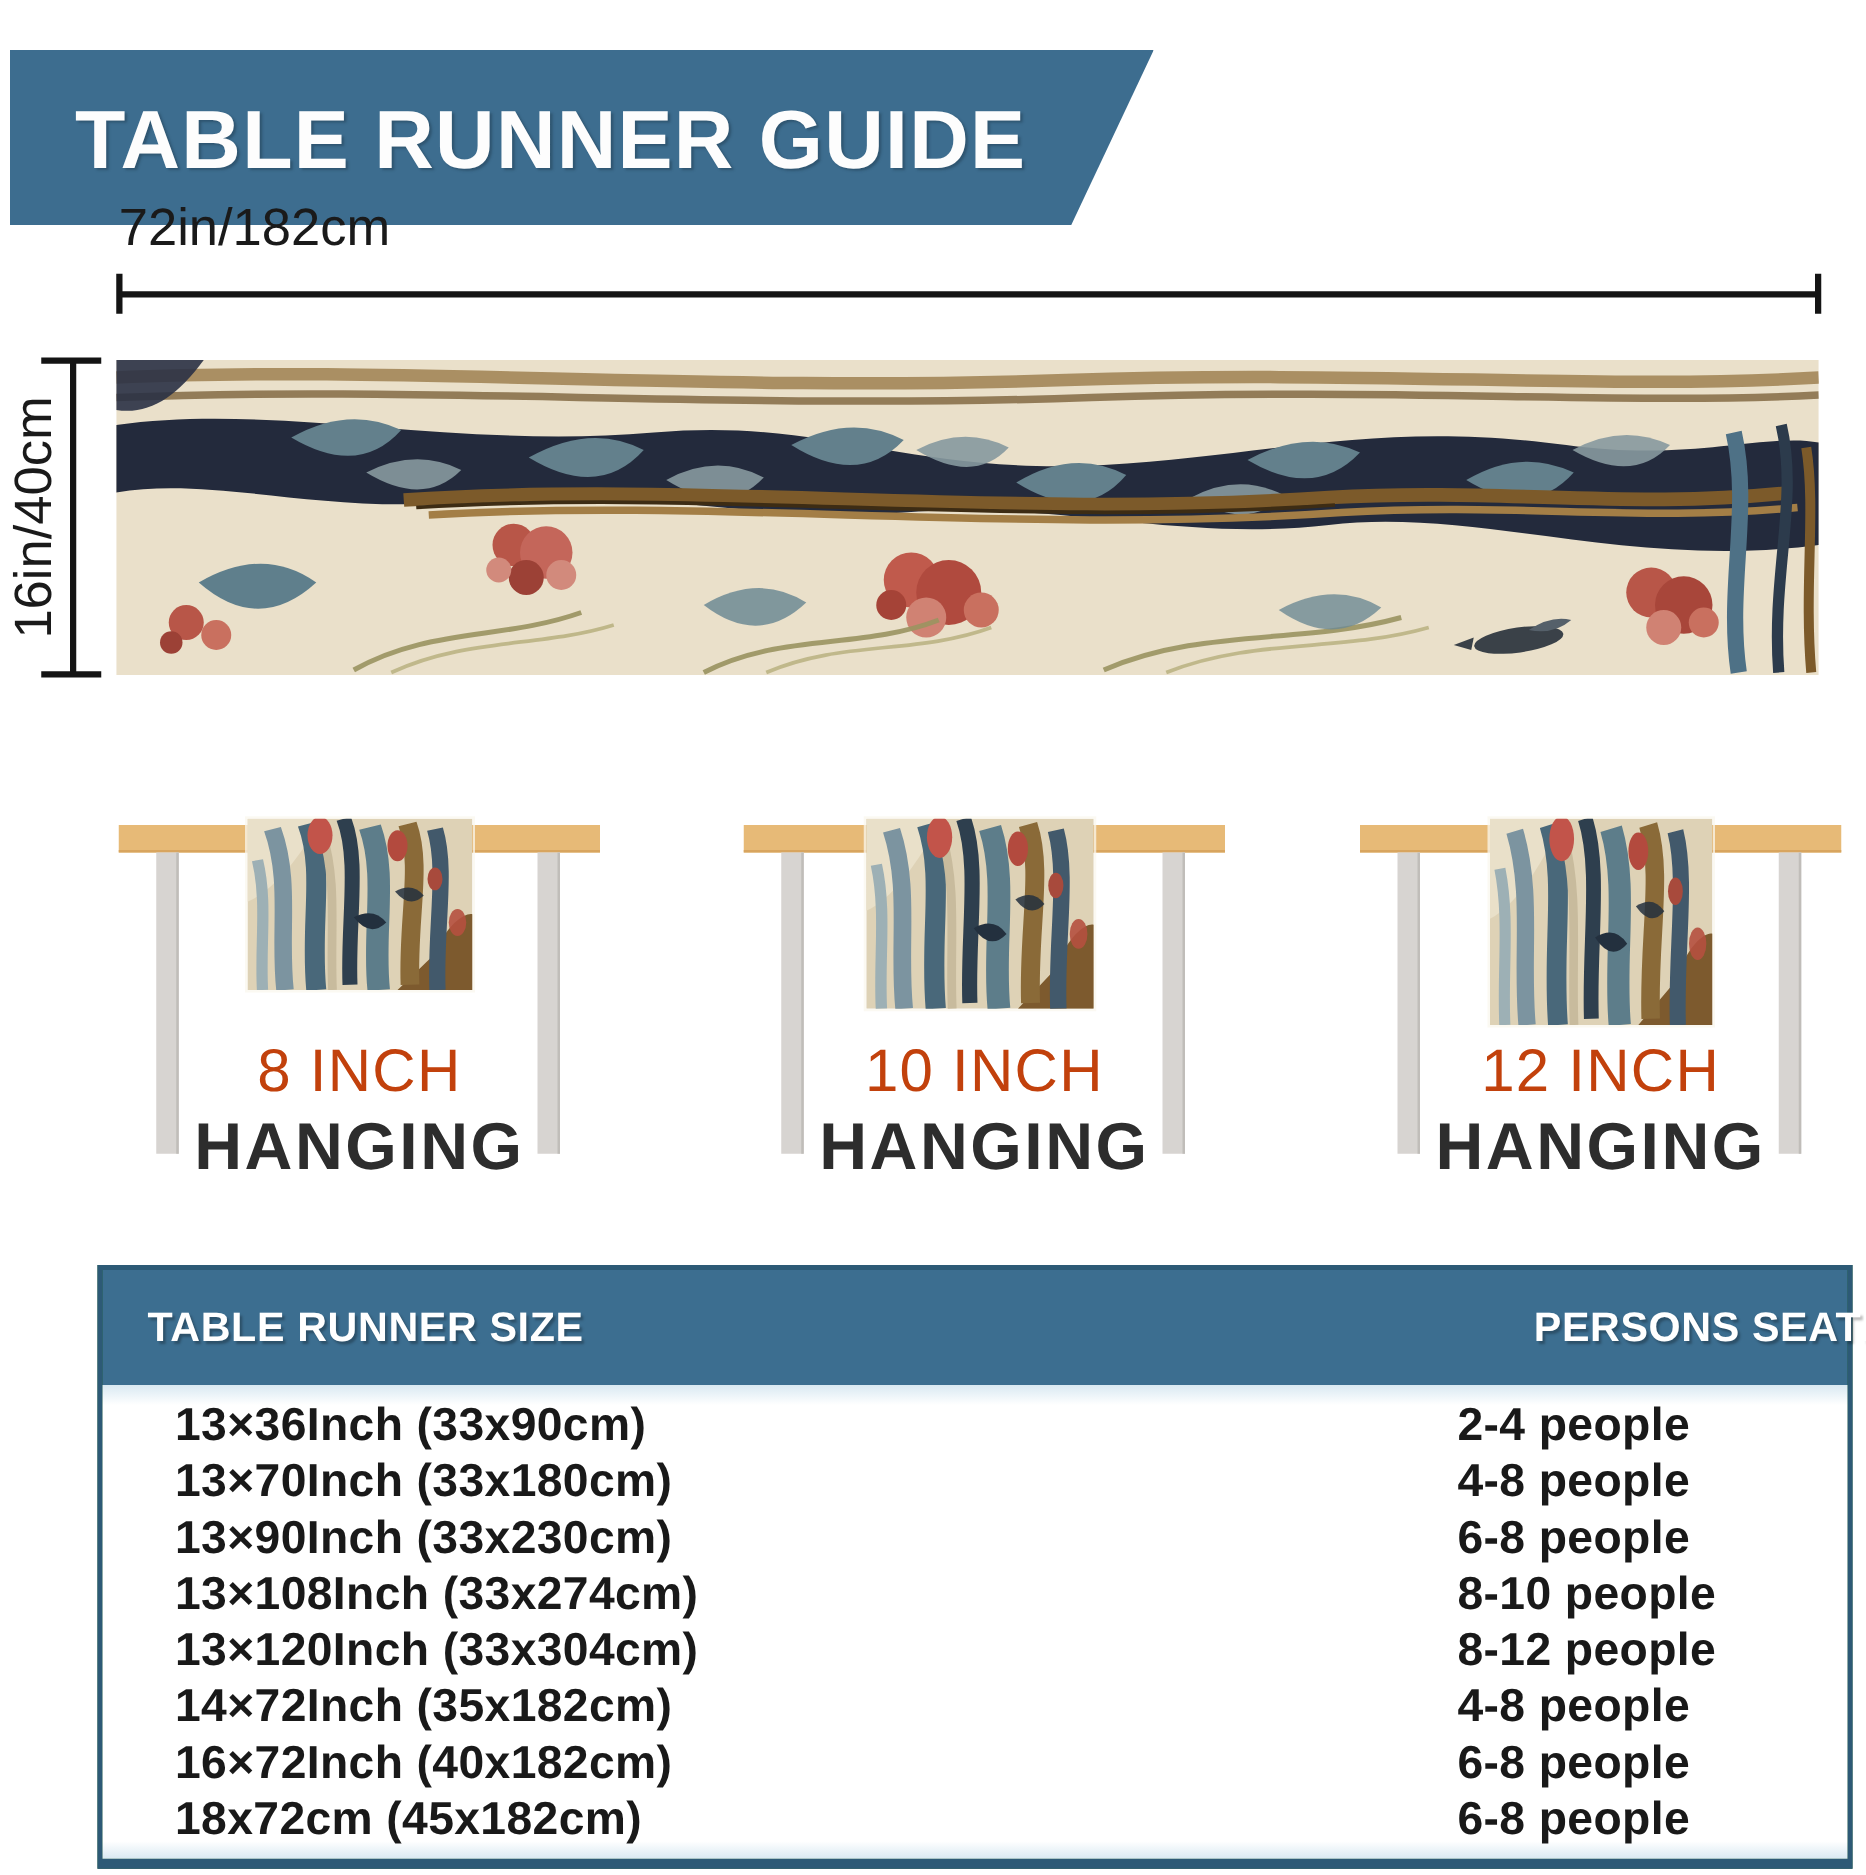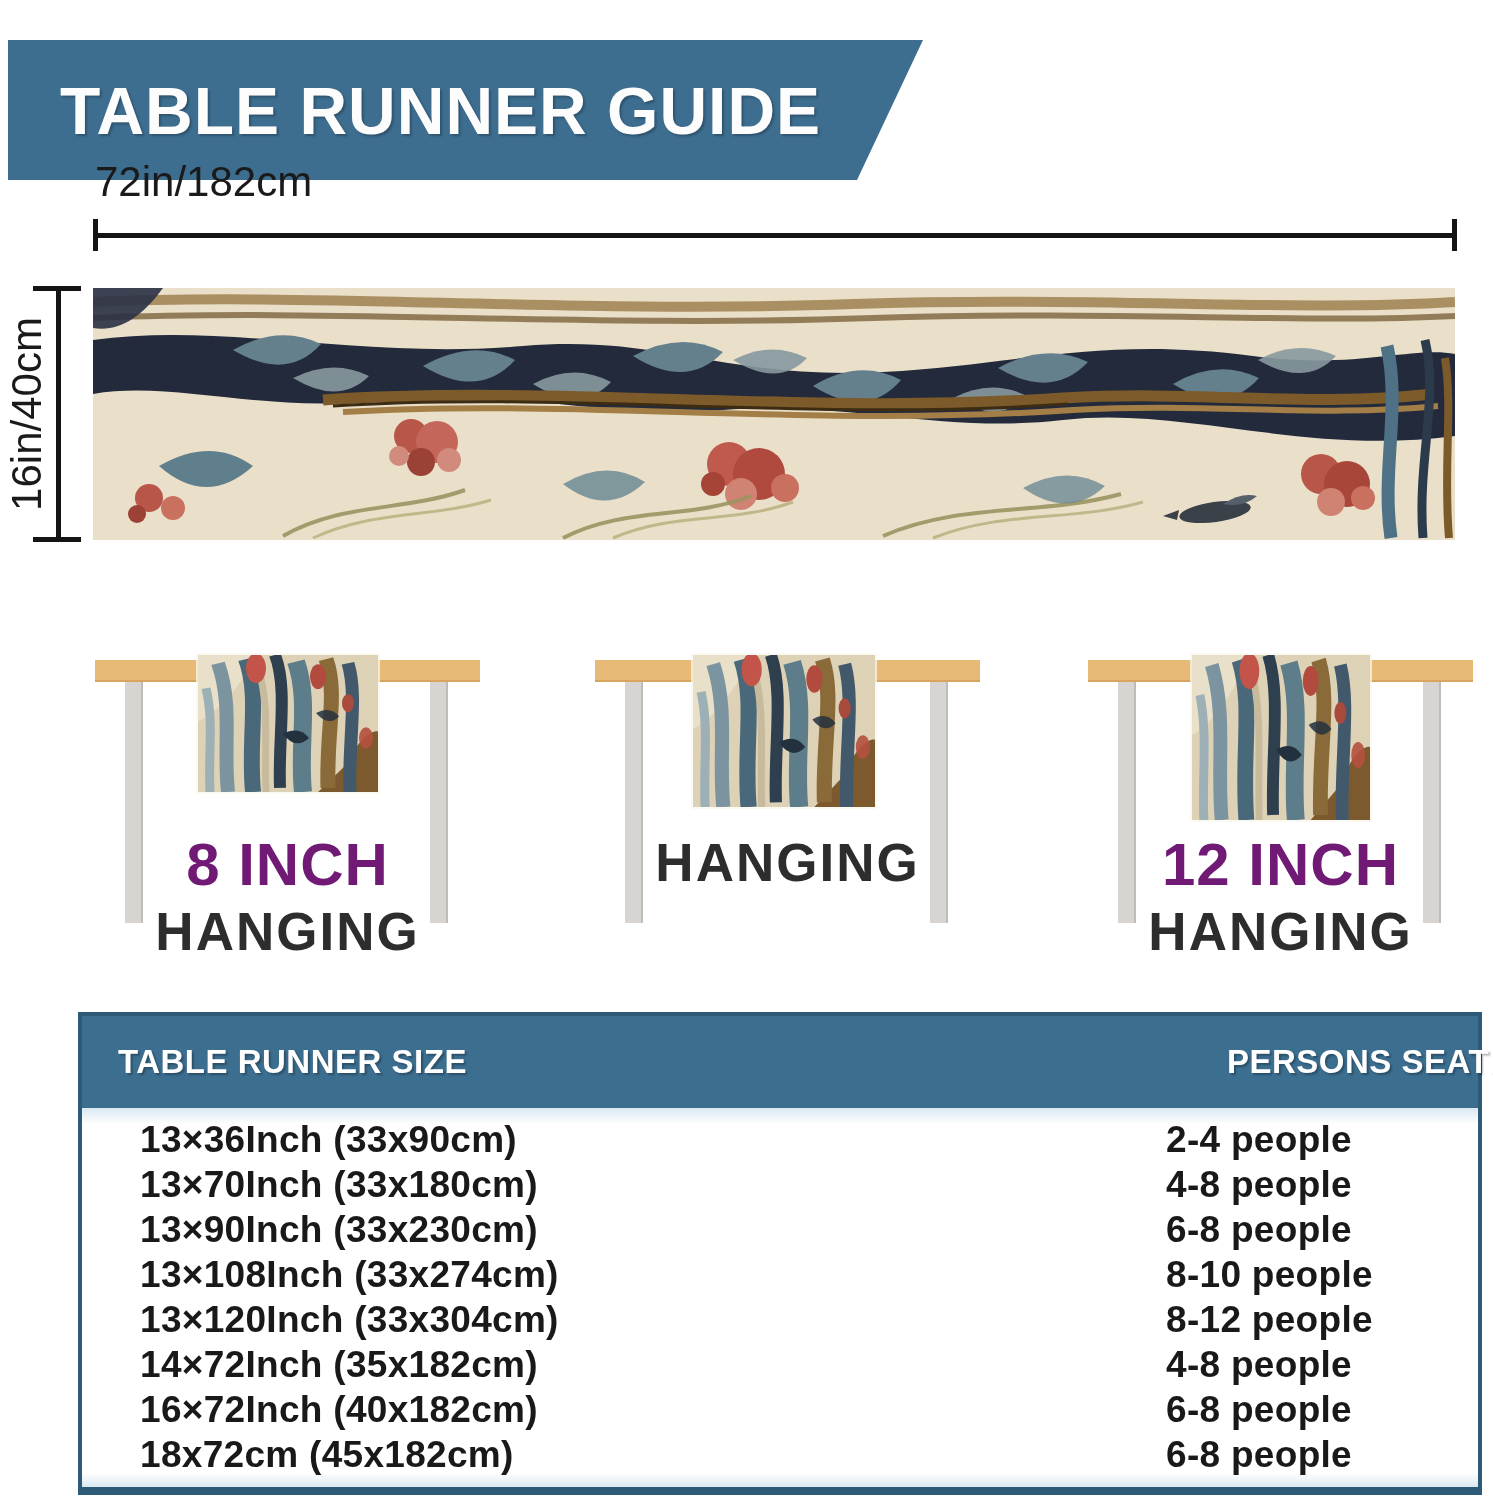--- a/index.html
+++ b/index.html
@@ -25,21 +25,21 @@
   .runner-svg { position:absolute; left:93px; top:288px; width:1362px; height:252px; display:block; }
 
   
   .diagram { position:absolute; width:385px; height:320px; top:655px; }
   .tabletop { position:absolute; left:0; top:5px; width:100%; height:22px; background:#e7ba77; border-bottom:2px solid #d8a55f; }
   .leg { position:absolute; top:27px; width:18px; height:241px; background:#d7d4d1; border-right:2px solid #c0bdb9; }
   .leg.left  { left:30px; }
   .leg.right { right:32px; }
   .swatch { position:absolute; top:0; display:block; box-shadow:0 0 0 2px rgba(250,247,238,0.75); }
   .hang-labels { position:absolute; left:0; top:175px; width:100%; text-align:center; }
-  .hang-size { font-size:60px; font-weight:bold; color:#701a75; letter-spacing:1px; }
+  .hang-size { font-size:48px; font-weight:normal; color:#c2410c; letter-spacing:1px; }
   .hang-sub  { font-size:53px; font-weight:600; color:#2d2d2d; letter-spacing:2px; margin-top:2px; }
 
   
   .size-table { position:absolute; left:78px; top:1012px; width:1404px; height:483px;
                 border:4px solid #2d5a76; border-bottom-width:8px; background:#14532d; }
   .st-header { position:relative; width:100%; height:92px; background:#3c6e90; }
   .st-h-size, .st-h-persons { position:absolute; top:0; line-height:92px; color:#ffffff;
                  font-size:33px; font-weight:bold; letter-spacing:0.5px;
                  text-shadow:2px 2px 2px rgba(0,0,0,0.28); white-space:nowrap; }
   .st-h-size { left:36px; }
@@ -175,20 +175,21 @@
   </div>
 
   <div class="diagram" style="left:595px;">
     <div class="tabletop"></div>
     <div class="leg left"></div>
     <div class="leg right"></div>
     <svg class="swatch" style="left:98px; width:182px; height:152px;" viewBox="0 0 180 165" preserveAspectRatio="none">
         <use href="#swatch-art"></use>
       </svg>
     <div class="hang-labels">
+      <div class="hang-size">10 INCH</div>
       <div class="hang-sub">HANGING</div>
     </div>
   </div>
 
   <div class="diagram" style="left:1088px;">
     <div class="tabletop"></div>
     <div class="leg left"></div>
     <div class="leg right"></div>
     <svg class="swatch" style="left:104px; width:178px; height:165px;" viewBox="0 0 180 165" preserveAspectRatio="none">
         <use href="#swatch-art"></use>

